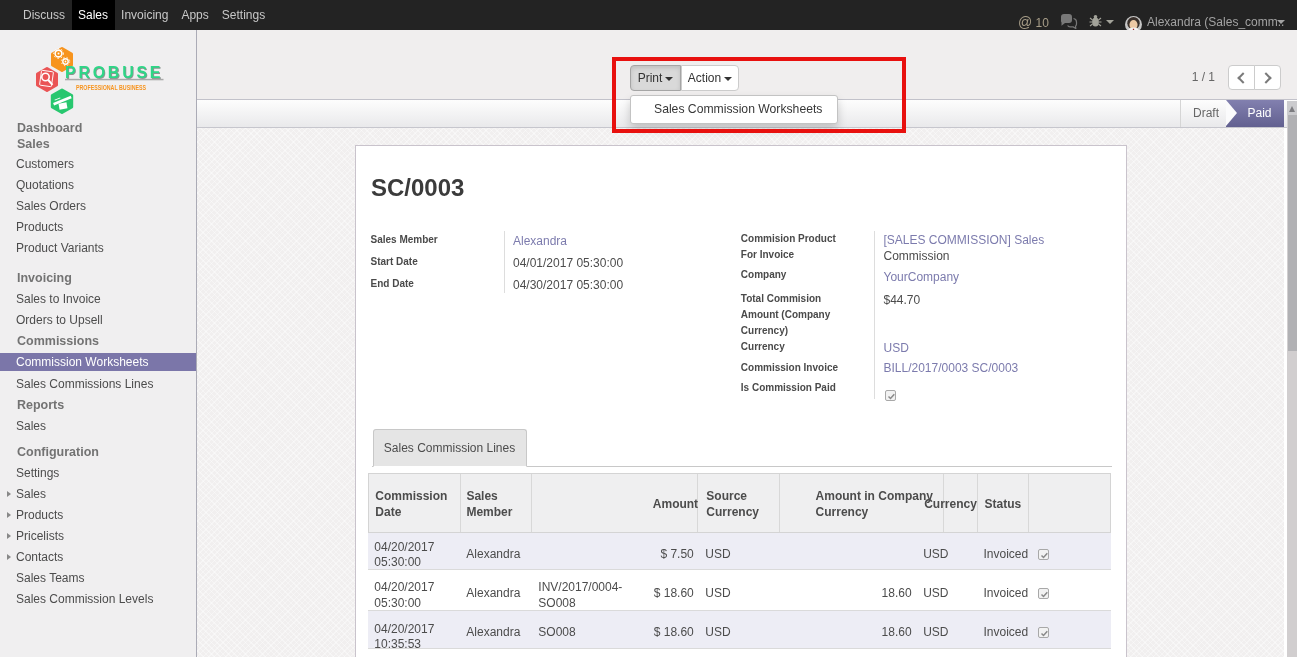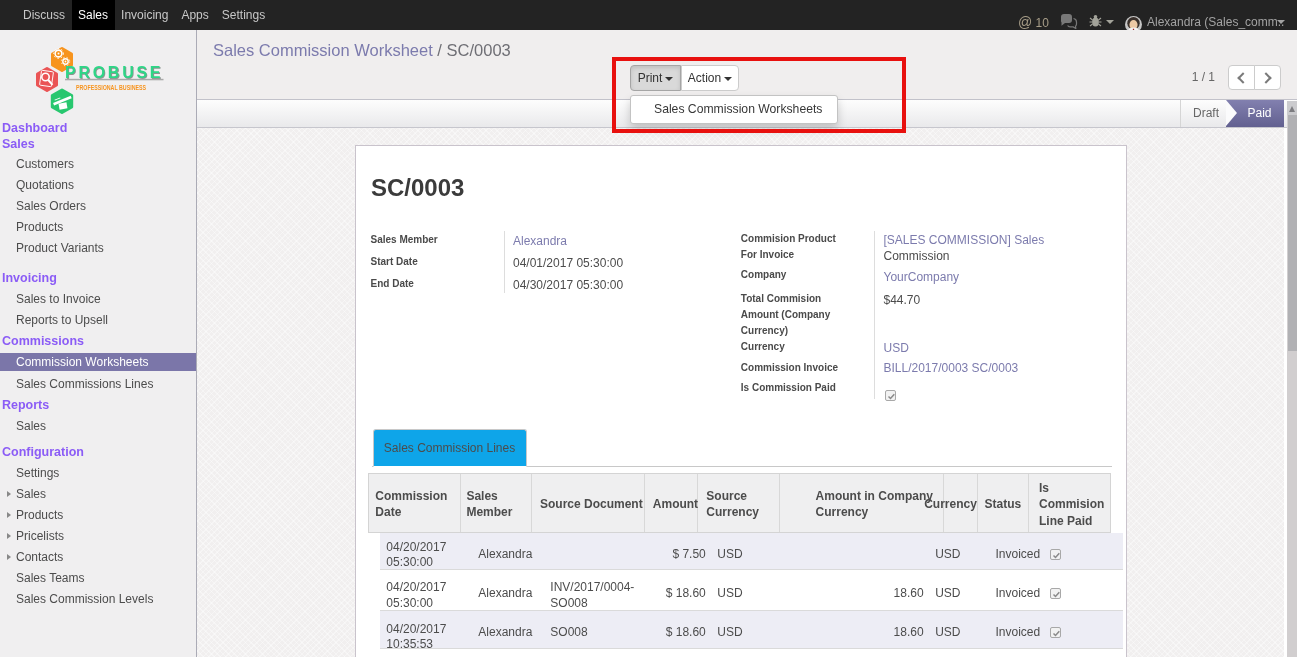--- a/index.html
+++ b/index.html
@@ -10,21 +10,21 @@
 #navbar { position:absolute; left:0; top:0; width:1297px; height:42px; background:#232323; }
 #navbar .menu { position:absolute; left:16.5px; top:0; height:30px; }
 #navbar a { display:inline-block; padding:0 6.5px; line-height:30px; color:#c8c8c8; text-decoration:none; font-size:12px; vertical-align:top; }
 #navbar a.active { background:#000; color:#fff; }
 #nav-right { position:absolute; left:0; top:7px; width:1297px; height:30px; line-height:30px; font-size:12px; }
 #nav-right .itm { position:absolute; top:0; height:30px; }
 
 
 #sidebar { position:absolute; left:0; top:30px; width:197px; height:627px; background:#f0eff0; border-right:1px solid #ababb6; }
 .sideitem { position:absolute; left:16px; height:18px; line-height:18px; font-size:12px; color:#4c4c4c; white-space:nowrap; }
-.sidehdr { position:absolute; left:2px; height:18px; line-height:18px; font-size:12.5px; font-weight:bold; color:#8b5cf6; white-space:nowrap; }
+.sidehdr { position:absolute; left:17px; height:18px; line-height:18px; font-size:12.5px; font-weight:bold; color:#737373; white-space:nowrap; }
 .sidesel { position:absolute; left:0; width:196px; height:18px; line-height:18px; background:#7b76a9; color:#fff; padding-left:16px; font-size:12px; }
 .caret-r { position:absolute; width:0; height:0; border-left:4px solid #888; border-top:3.5px solid transparent; border-bottom:3.5px solid transparent; }
 
 
 #cp { position:absolute; left:197px; top:30px; width:1100px; height:70px; background:#f0eeee; }
 #breadcrumb { position:absolute; left:16px; top:11px; font-size:16.5px; color:#7c7bad; }
 #breadcrumb .active { color:#6f6f75; }
 .btn { position:absolute; height:26px; line-height:24px; font-size:12px; color:#333; text-align:center; border:1px solid #ccc; border-radius:4px; background:#fff; }
 .btn .caret { display:inline-block; width:0; height:0; border-top:4px solid #333; border-left:4px solid transparent; border-right:4px solid transparent; margin-left:3px; vertical-align:middle; }
 #btn-print { left:433px; top:35px; width:51px; background:#d9d9d9; border-color:#a5a5a5; border-radius:4px 0 0 4px; box-shadow:inset 0 2px 4px rgba(0,0,0,.12); }
@@ -60,29 +60,29 @@
 
 h1.sc { position:absolute; left:15px; top:28px; line-height:28px; font-size:24px; font-weight:bold; color:#3b3b3b; }
 .flbl { position:absolute; font-weight:bold; color:#4a4a4a; height:16px; line-height:16px; font-size:10px; white-space:nowrap; }
 .fval { position:absolute; color:#4c4c4c; height:16px; line-height:16px; font-size:12px; white-space:nowrap; }
 .flink { color:#7c7bad; }
 .vline { position:absolute; width:1px; background:#ddd; }
 .cbx { position:absolute; width:11px; height:11px; border:1px solid #a8a8a8; border-radius:2px; background:#f2f2f2; }
 .cbx svg { position:absolute; left:0px; top:0px; }
 
 
-#tab { position:absolute; left:16.5px; top:283px; width:154px; height:38px; background:#0ea5e9; border:1px solid #c8c8c8; border-bottom:1px solid #fff; border-radius:3px 3px 0 0; text-align:center; line-height:37px; color:#4c4c4c; font-size:12px; z-index:2; }
+#tab { position:absolute; left:16.5px; top:283px; width:154px; height:38px; background:#e5e5e5; border:1px solid #c8c8c8; border-bottom:1px solid #fff; border-radius:3px 3px 0 0; text-align:center; line-height:37px; color:#4c4c4c; font-size:12px; z-index:2; }
 #tabline { position:absolute; left:16px; top:320px; width:740px; height:1px; background:#c8c8c8; }
 
 
 #tbl { position:absolute; left:12.3px; top:327.2px; width:743px; }
 #thead { position:absolute; left:0; top:0; width:742.7px; height:60.3px; background:#efeff0; border:1px solid #d4d4d4; }
 .th { position:absolute; top:0; height:58.3px; border-right:1px solid #d8d8d8; font-weight:bold; color:#4c4c4c; display:flex; flex-direction:column; justify-content:center; line-height:16.5px; font-size:12px; padding-top:3px; box-sizing:border-box; }
 .th span, .td span { white-space:nowrap; }
-.trow { position:absolute; left:0; width:742.7px; border-bottom:1px solid #dadada; box-sizing:border-box;margin-left:12px; }
+.trow { position:absolute; left:0; width:742.7px; border-bottom:1px solid #dadada; box-sizing:border-box; }
 .lav { background:#ededf5; }
 .td { position:absolute; top:0; height:100%; display:flex; flex-direction:column; justify-content:center; line-height:16.3px; color:#4c4c4c; font-size:12px; padding-top:6px; box-sizing:border-box; }
 .td2 { justify-content:flex-start; }
 </style>
 </head>
 <body>
 
 <div id="navbar">
   <div class="menu">
     <a href="#">Discuss</a><a href="#" class="active">Sales</a><a href="#">Invoicing</a><a href="#">Apps</a><a href="#">Settings</a>
@@ -142,42 +142,41 @@
 
   <div class="sidehdr" style="top:88.5px;">Dashboard</div>
   <div class="sidehdr" style="top:104.5px;">Sales</div>
   <div class="sideitem" style="top:125px;">Customers</div>
   <div class="sideitem" style="top:146px;">Quotations</div>
   <div class="sideitem" style="top:167px;">Sales Orders</div>
   <div class="sideitem" style="top:188px;">Products</div>
   <div class="sideitem" style="top:209px;">Product Variants</div>
   <div class="sidehdr" style="top:238.5px;">Invoicing</div>
   <div class="sideitem" style="top:259.5px;">Sales to Invoice</div>
-  <div class="sideitem" style="top:280.5px;">Reports to Upsell</div>
+  <div class="sideitem" style="top:280.5px;">Orders to Upsell</div>
   <div class="sidehdr" style="top:302px;">Commissions</div>
   <div class="sidesel" style="top:322.5px;">Commission Worksheets</div>
   <div class="sideitem" style="top:345px;">Sales Commissions Lines</div>
   <div class="sidehdr" style="top:366px;text-align:right;">Reports</div>
   <div class="sideitem" style="top:387px;">Sales</div>
   <div class="sidehdr" style="top:413px;">Configuration</div>
   <div class="sideitem" style="top:434px;">Settings</div>
   <div class="sideitem" style="top:455px;">Sales</div>
     <div class="caret-r" style="left:7px;top:460.5px;"></div>
   <div class="sideitem" style="top:476px;">Products</div>
     <div class="caret-r" style="left:7px;top:481.5px;"></div>
   <div class="sideitem" style="top:497px;">Pricelists</div>
     <div class="caret-r" style="left:7px;top:502.5px;"></div>
   <div class="sideitem" style="top:518px;">Contacts</div>
     <div class="caret-r" style="left:7px;top:523.5px;"></div>
   <div class="sideitem" style="top:539px;">Sales Teams</div>
   <div class="sideitem" style="top:560px;">Sales Commission Levels</div>
 </div>
 
 <div id="cp">
-  <div id="breadcrumb">Sales Commission Worksheet <span class="active">/ SC/0003</span></div>
   <div class="btn" id="btn-print">Print<span class="caret"></span></div>
   <div class="btn" id="btn-action">Action<span class="caret"></span></div>
   <div id="dropdown">Sales Commission Worksheets</div>
   <div id="pager-txt">1 / 1</div>
   <div class="pagerbtn" id="pgl">
       <span class="chev"></span>
     </div>
   <div class="pagerbtn" id="pgr">
       <span class="chev"></span>
     </div>
@@ -229,44 +228,36 @@
     <div id="tbl">
       <div id="thead">
         <div class="th" style="left:0; width:92.1px; padding-left:6px;">
             <span>Commission</span>
             <span>Date</span>
           </div>
         <div class="th" style="left:92.1px; width:70.6px; padding-left:5px;">
             <span>Sales</span>
             <span>Member</span>
           </div>
-        <div class="th" style="left:162.7px; width:112.8px; padding-left:8px;">
-            <span>Source Document</span>
-          </div>
         <div class="th" style="left:275.5px; width:53.5px; padding-left:8px;">
             <span>Amount</span>
           </div>
         <div class="th" style="left:329px; width:81.3px; padding-left:8px;">
             <span>Source</span>
             <span>Currency</span>
           </div>
         <div class="th" style="left:410.3px; width:136.6px; padding-left:8px;margin-left:28px;">
             <span>Amount in Company</span>
             <span>Currency</span>
           </div>
         <div class="th" style="left:546.9px; width:62.3px; padding-left:8px;">
             <span>Currency</span>
           </div>
         <div class="th" style="left:609.2px; width:50.5px; padding-left:6px;">
             <span>Status</span>
-          </div>
-        <div class="th" style="left:659.7px; width:83px; padding-left:10px; border-right:none;">
-            <span>Is</span>
-            <span>Commision</span>
-            <span>Line Paid</span>
           </div>
       </div>
       <div class="trow lav" style="top:60.3px; height:37.5px;">
         <div class="td td2" style="left:6px; padding-top:6.6px; line-height:15.8px;">
             <span>04/20/2017</span>
             <span>05:30:00</span>
           </div>
         <div class="td" style="left:98px;">
             <span>Alexandra</span>
           </div>

